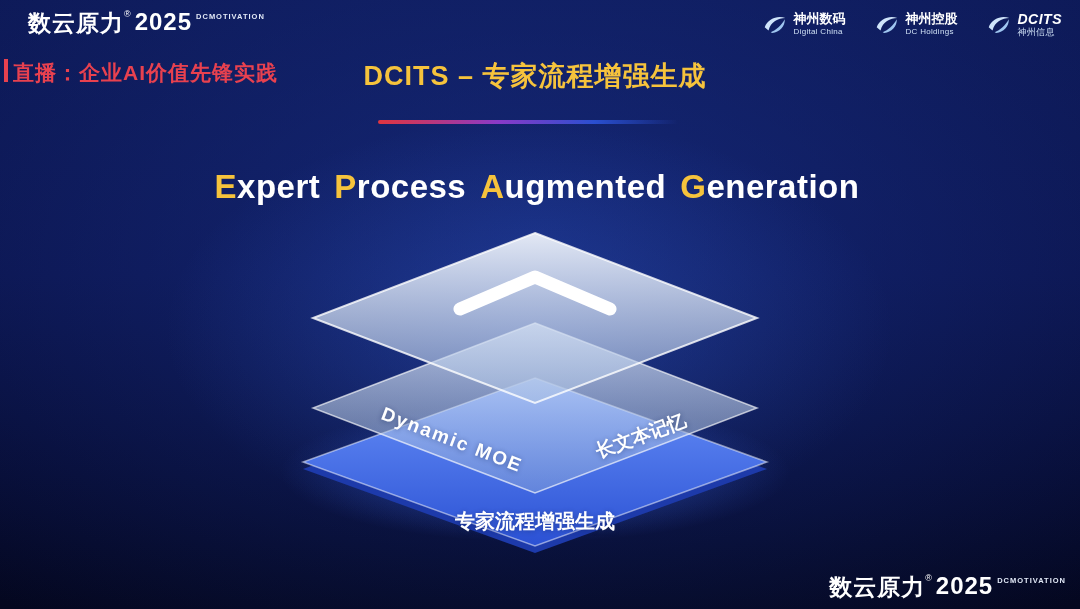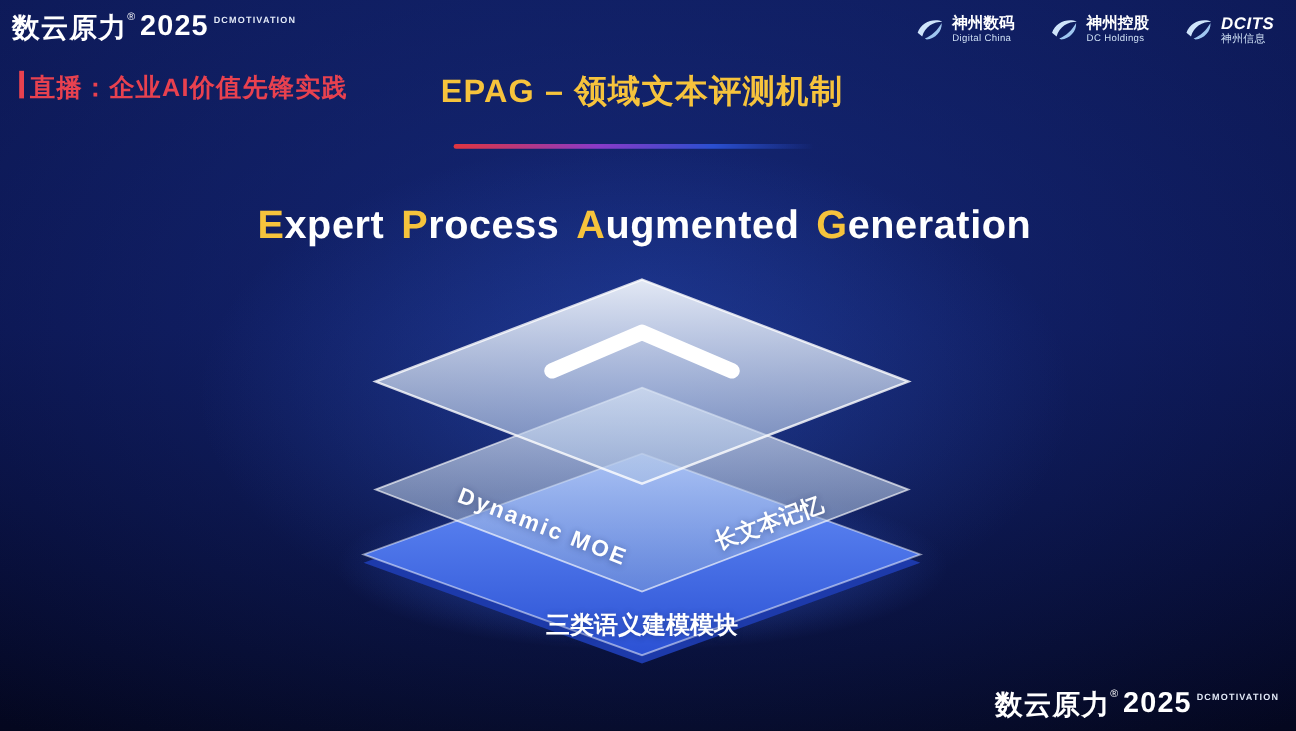--- a/index.html
+++ b/index.html
@@ -13,28 +13,28 @@
     background:
       radial-gradient(ellipse 520px 300px at 49% 54%, rgba(62,112,238,0.30), rgba(0,0,0,0) 70%),
       radial-gradient(ellipse 1100px 650px at 50% 38%, rgba(28,54,150,0.55), rgba(10,18,64,0) 75%),
       linear-gradient(180deg, #0c1752 0%, #0a1248 45%, #060b30 78%, #04071f 100%);
   }
 
   
   .brand { position: absolute; display: flex; align-items: flex-start; white-space: nowrap; }
   .brand-top { left: 10px; top: 8px; }
   .brand-bottom { right: 14px; bottom: 6px; }
-  .brand-name { font-size: 23px; font-weight: bold; letter-spacing: 1px; }
+  .brand-name { font-size: 23px; font-weight: bold; letter-spacing: 1px; margin-left: 18px; }
   .brand-reg { font-size: 9px; margin-top: 1px; }
   .brand-year { font-size: 24px; font-weight: bold; margin-left: 4px; letter-spacing: 1px; }
   .brand-sub { display: flex; margin-left: 4px; margin-top: 4px;
                font-size: 7.5px; letter-spacing: 1px; line-height: 1.2; color: #e2e9f7; font-weight: bold; }
 
   
-  .live { position: absolute; left: 16px; top: 59px; display: flex; align-items: flex-start; }
+  .live { position: absolute; left: 4px; top: 59px; display: flex; align-items: flex-start; }
   .live-bar { width: 4px; height: 23px; background: #e8414f; margin-right: 5px; }
   .live-text { color: #e8414f; font-size: 21px; font-weight: bold; letter-spacing: 1px; }
 
   
   .title { position: absolute; left: 535px; top: 58px; transform: translateX(-50%);
            color: #f6c33c; font-size: 27px; font-weight: bold; letter-spacing: 1px; white-space: nowrap; }
   .title-underline { position: absolute; left: 378px; top: 120px; width: 300px; height: 4px; border-radius: 2px;
            background: linear-gradient(90deg, #e0353f 0%, #8a3ac8 40%, #2a4fd0 72%, rgba(42,79,208,0) 100%); }
 
   
@@ -75,21 +75,21 @@
       <span>DC</span>
       <span>MOTIVATION</span>
     </span>
   </div>
 
   <div class="live">
     <span class="live-bar"></span>
     <span class="live-text">直播：企业AI价值先锋实践</span>
   </div>
 
-  <div class="title">EPAG – 领域文本评测机制</div>
+  <div class="title">DCITS – 专家流程增强生成</div>
   <div class="title-underline"></div>
 
   <div class="partners">
     <div class="partner">
       <span class="p-icon">
         <svg width="26" height="26" viewBox="0 0 24 24">
           <path d="M2.5,15 C5,7 15,3.5 21.5,6.5 C15,6.5 8,10 6,18 Z" fill="#cfe4fa"></path>
           <path d="M8,19.5 C13,17.5 18,13 21,7.5 C21.5,14 16,19.5 9.5,20.3 Z" fill="#9fc6f0"></path>
         </svg>
       </span>
@@ -158,21 +158,21 @@
 
     <polygon points="275,101 497,186 275,271 53,186" fill="url(#gGlass2)" stroke="rgba(255,255,255,0.65)" stroke-width="1.5"></polygon>
 
     <polygon points="275,11 497,96 275,181 53,96" fill="url(#gGlass1)" stroke="rgba(255,255,255,0.8)" stroke-width="2"></polygon>
 
     <polyline points="200,87 275,55 350,87" fill="none" stroke="#ffffff" stroke-width="13" stroke-linecap="round" stroke-linejoin="round"></polyline>
   </svg>
 
   <div class="layer-label lbl-mid-left">Dynamic MOE</div>
   <div class="layer-label lbl-mid-right">长文本记忆</div>
-  <div class="layer-label lbl-bottom">三类语义建模模块</div>
+  <div class="layer-label lbl-bottom">专家流程增强生成</div>
 
   <div class="brand brand-bottom">
     <span class="brand-name">数云原力</span>
     <span class="brand-reg">®</span>
     <span class="brand-year">2025</span>
     <span class="brand-sub">
       <span>DC</span>
       <span>MOTIVATION</span>
     </span>
   </div>

